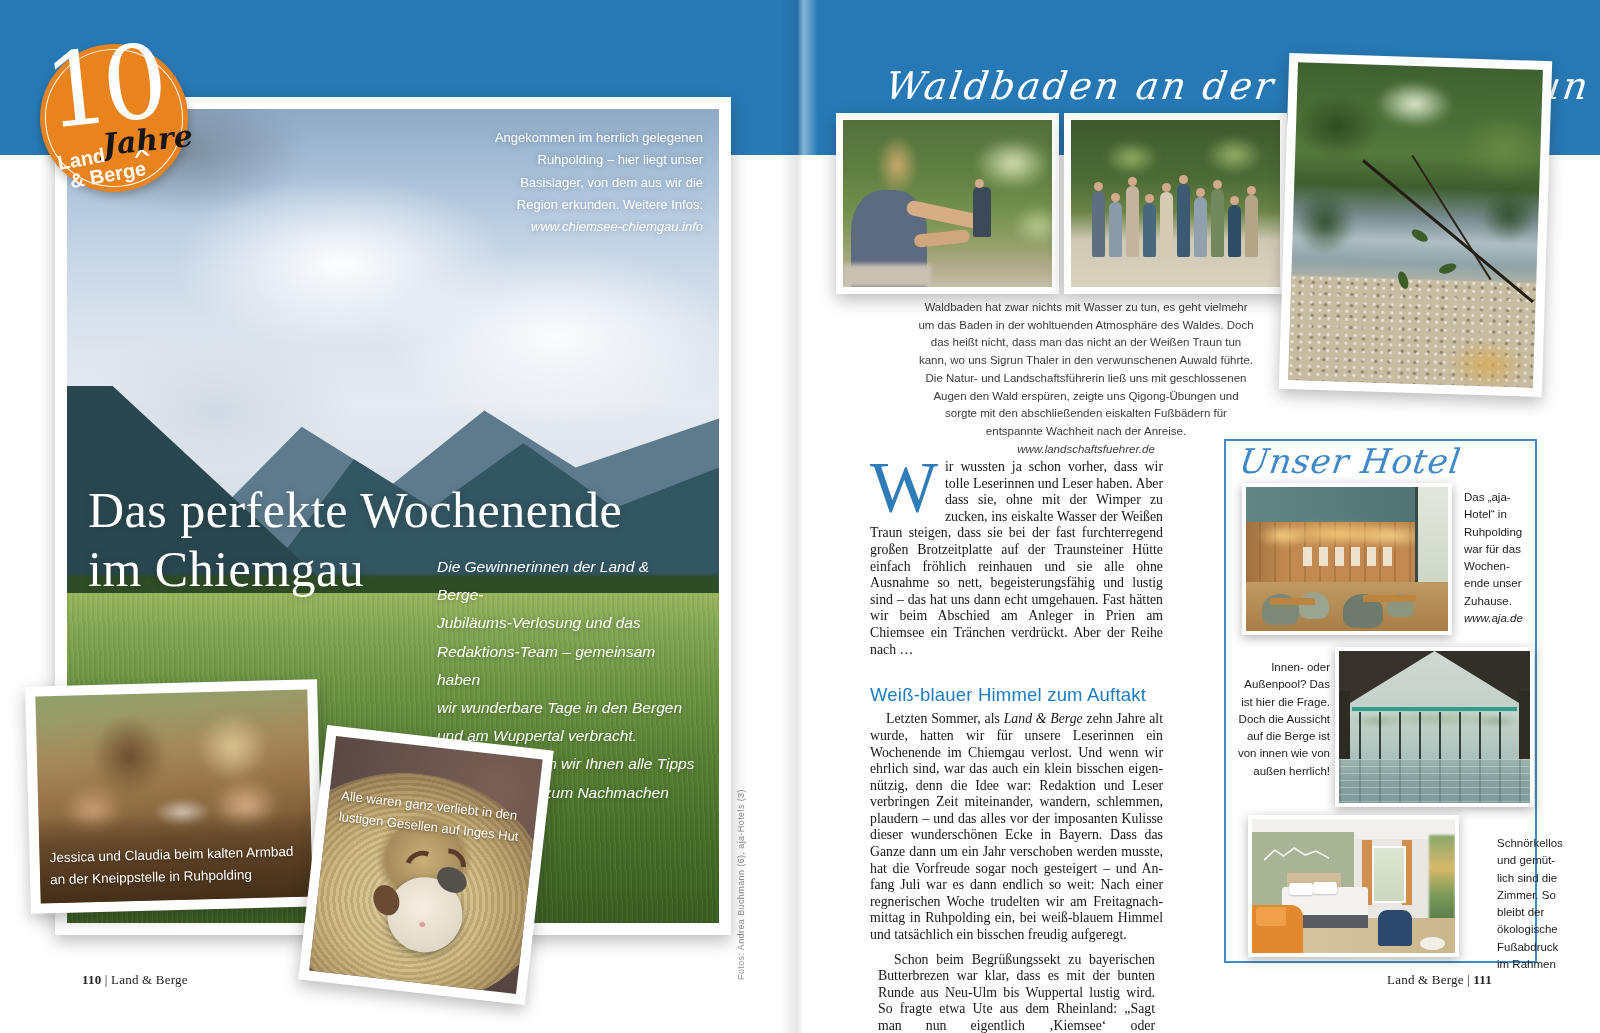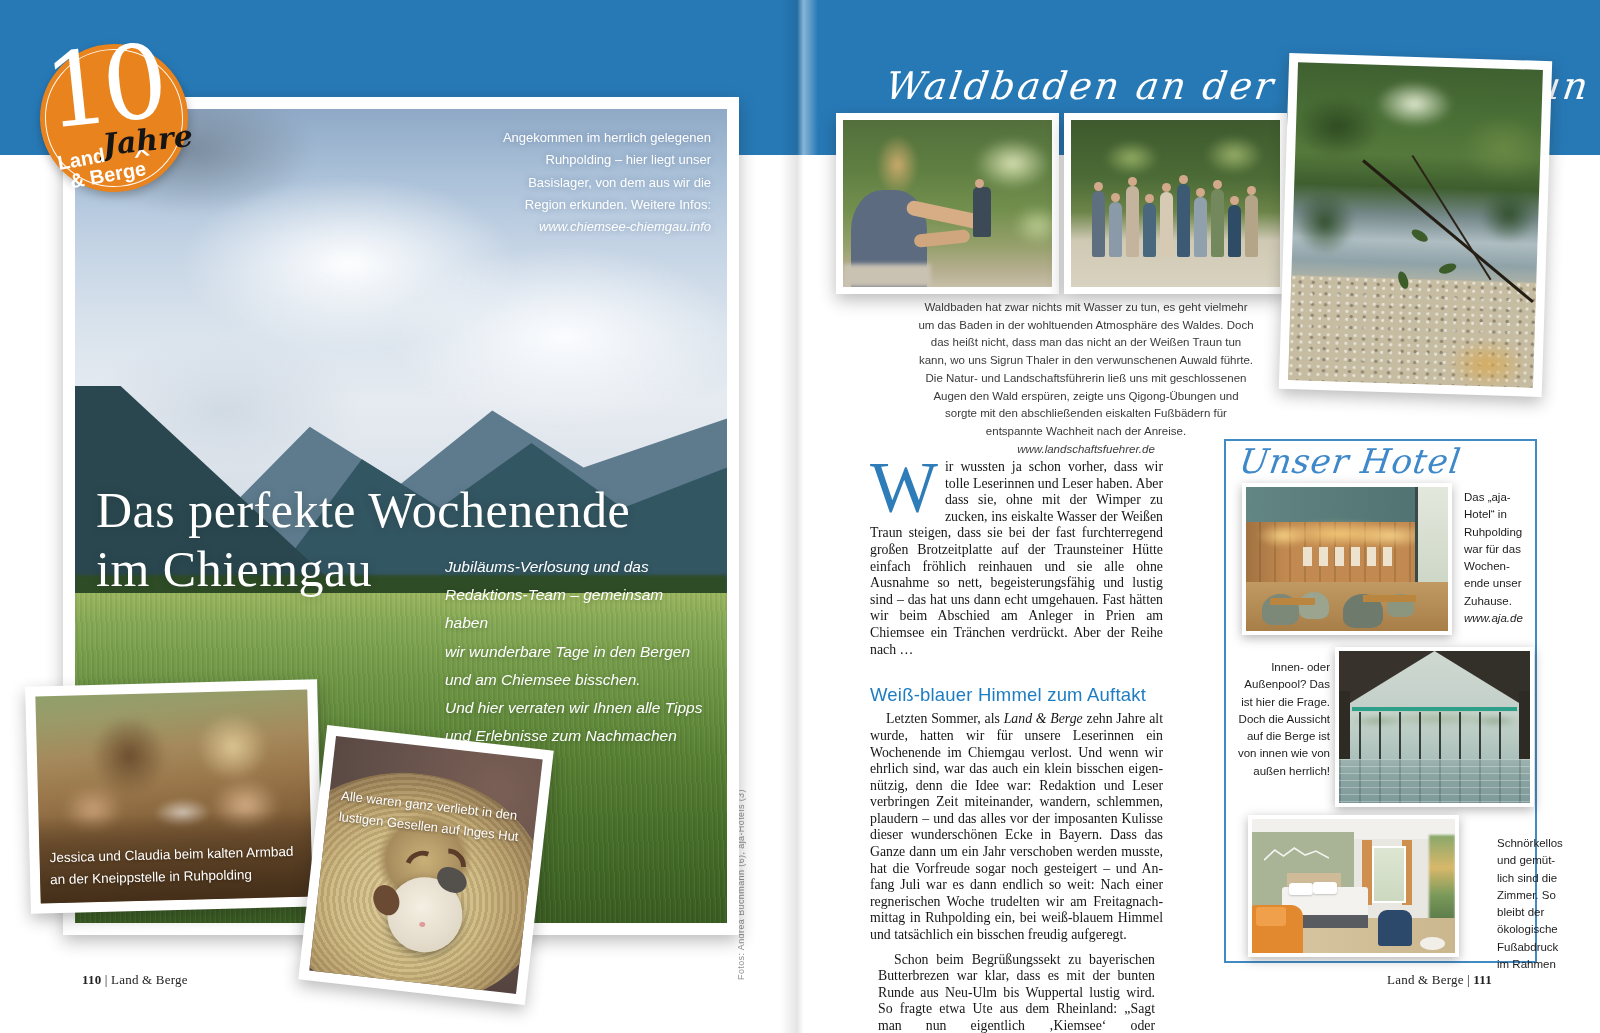--- a/index.html
+++ b/index.html
@@ -25,21 +25,21 @@
   #badge .num{position:absolute;left:8px;top:-18px;font-family:"DejaVu Serif",serif;font-size:102px;
               color:#fff;letter-spacing:-7px;}
   #badge .jahre{position:absolute;left:60px;top:82px;font-family:"DejaVu Serif",serif;font-style:italic;
                 font-weight:bold;font-size:30px;color:#151515;}
   #badge .brand{position:absolute;left:14px;top:100px;transform:rotate(-4deg);color:#fff;font-weight:bold;
                 font-size:20px;line-height:1.02;}
   #badge .brand .b2{position:relative;display:inline-block;margin-left:9px;}
   #badge .roof{position:absolute;right:-3px;top:-11px;font-size:15px;transform:scaleX(1.9);font-weight:bold;}
 
   
-  #photo-main{left:63px;top:97px;width:676px;height:838px;z-index:5;}
+  #photo-main{left:55px;top:97px;width:676px;height:838px;z-index:5;}
   #photo-main>.img{inset:12px;background:linear-gradient(180deg,#8fa9c6 0%,#a9c0d8 8%,#c2d2e4 16%,
                    #d8e2ec 26%,#e6ebf1 36%,#dfe5ec 44%,#cfd9e3 50%,#b9c7d4 56%);}
   .cloud{position:absolute;filter:blur(3px);}
   .c1{left:-8%;top:-6%;width:52%;height:22%;background:radial-gradient(closest-side,rgba(118,134,150,.85),rgba(118,134,150,0) 72%);}
   .c2{left:6%;top:4%;width:72%;height:30%;background:radial-gradient(closest-side,rgba(255,255,255,.97),rgba(255,255,255,0) 72%);}
   .c3{left:36%;top:12%;width:78%;height:32%;background:radial-gradient(closest-side,rgba(252,253,255,.95),rgba(255,255,255,0) 70%);}
   .c4{left:-6%;top:24%;width:58%;height:26%;background:radial-gradient(closest-side,rgba(206,216,226,.9),rgba(206,216,226,0) 70%);}
   .mtn{position:absolute;left:0;top:34%;width:100%;height:30%;}
   .treeline{position:absolute;left:0;top:57.2%;width:100%;height:3.4%;background:#2e4c26;filter:blur(1.5px);}
   .meadow{position:absolute;left:0;top:59.5%;width:100%;height:40.5%;
@@ -271,24 +271,25 @@
         <div>Region erkunden. Weitere Infos:</div>
         <div class="it">www.chiemsee-chiemgau.info</div>
       </div>
 
       <div class="main-title">
         <div>Das perfekte Wochenende</div>
         <div>im Chiemgau</div>
       </div>
 
       <div class="intro">
+        <div>Die Gewinnerinnen der Land &amp; Berge-</div>
         <div>Jubiläums-Verlosung und das</div>
         <div>Redaktions-Team – gemeinsam haben</div>
         <div>wir wunderbare Tage in den Bergen</div>
-        <div>und am Chiemsee bisschen.</div>
+        <div>und am Wuppertal verbracht.</div>
         <div>Und hier verraten wir Ihnen alle Tipps</div>
         <div>und Erlebnisse zum Nachmachen</div>
       </div>
     </div>
   </div>
 
   <div id="photo-kneipp" class="frame">
     <div class="img">
       <div class="blob k-hair1"></div>
       <div class="blob k-hair2"></div>

